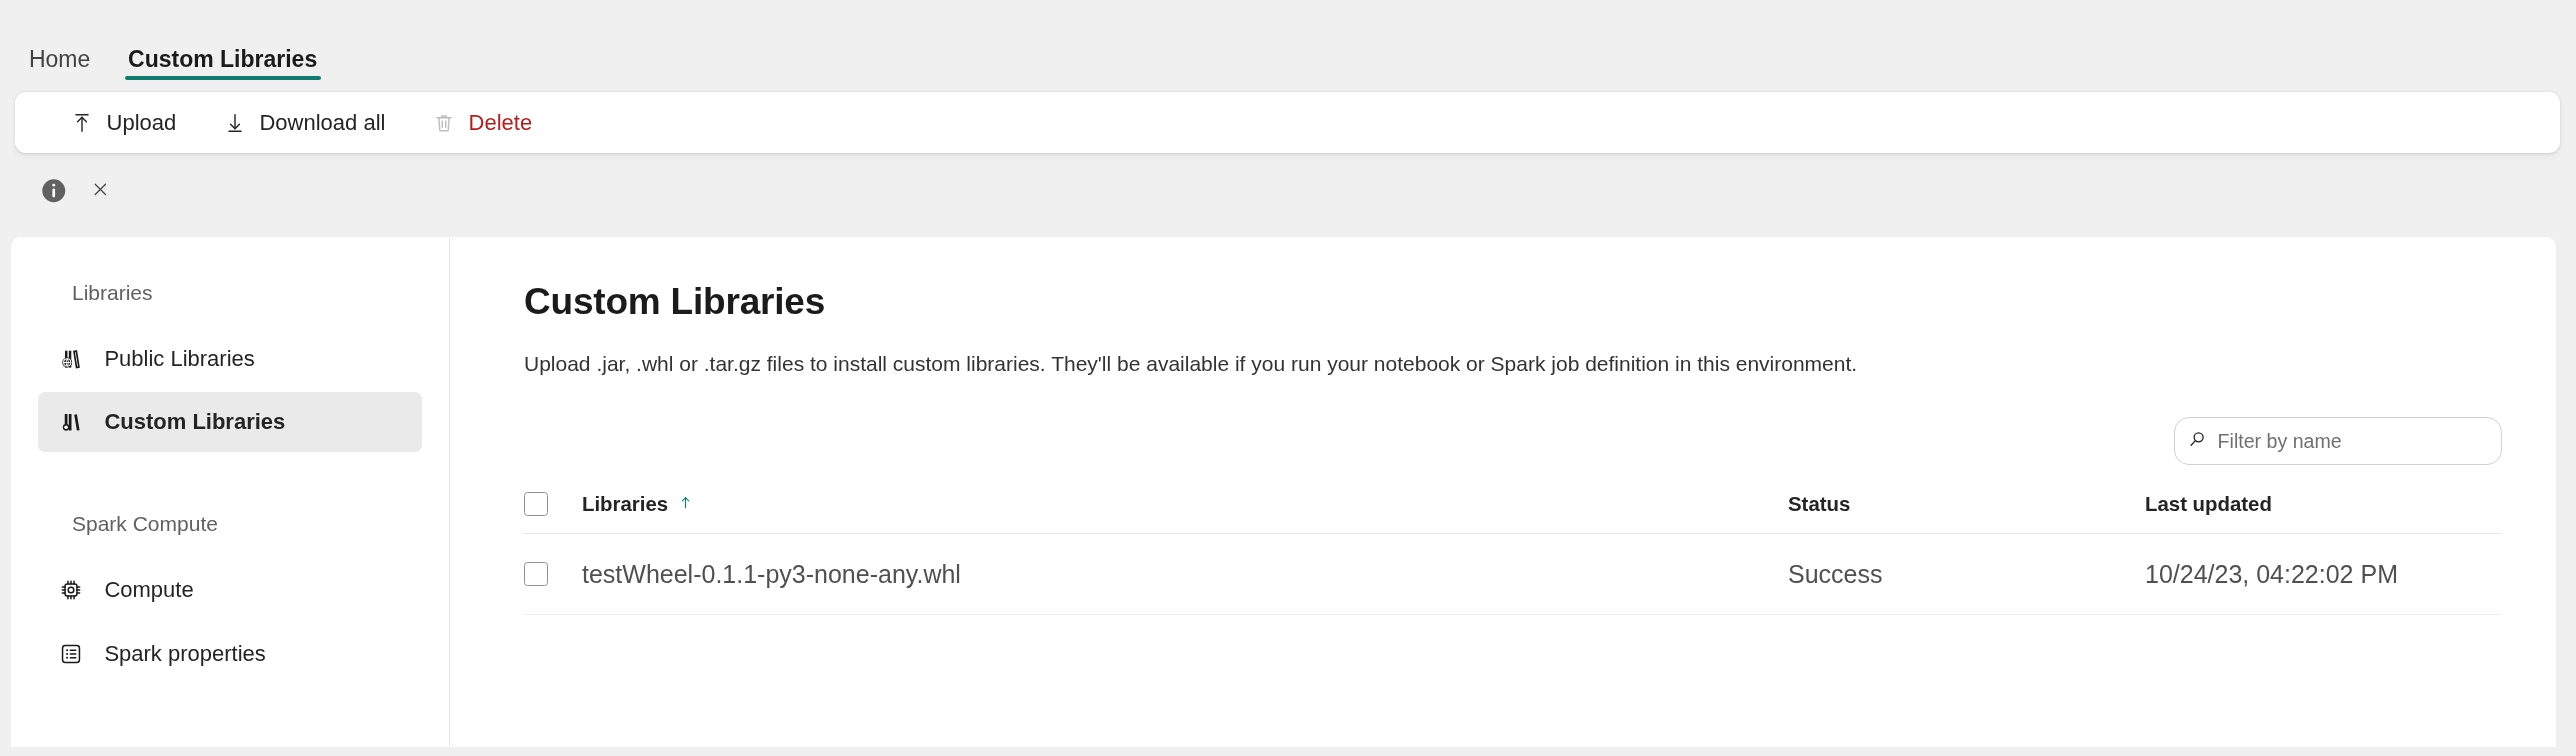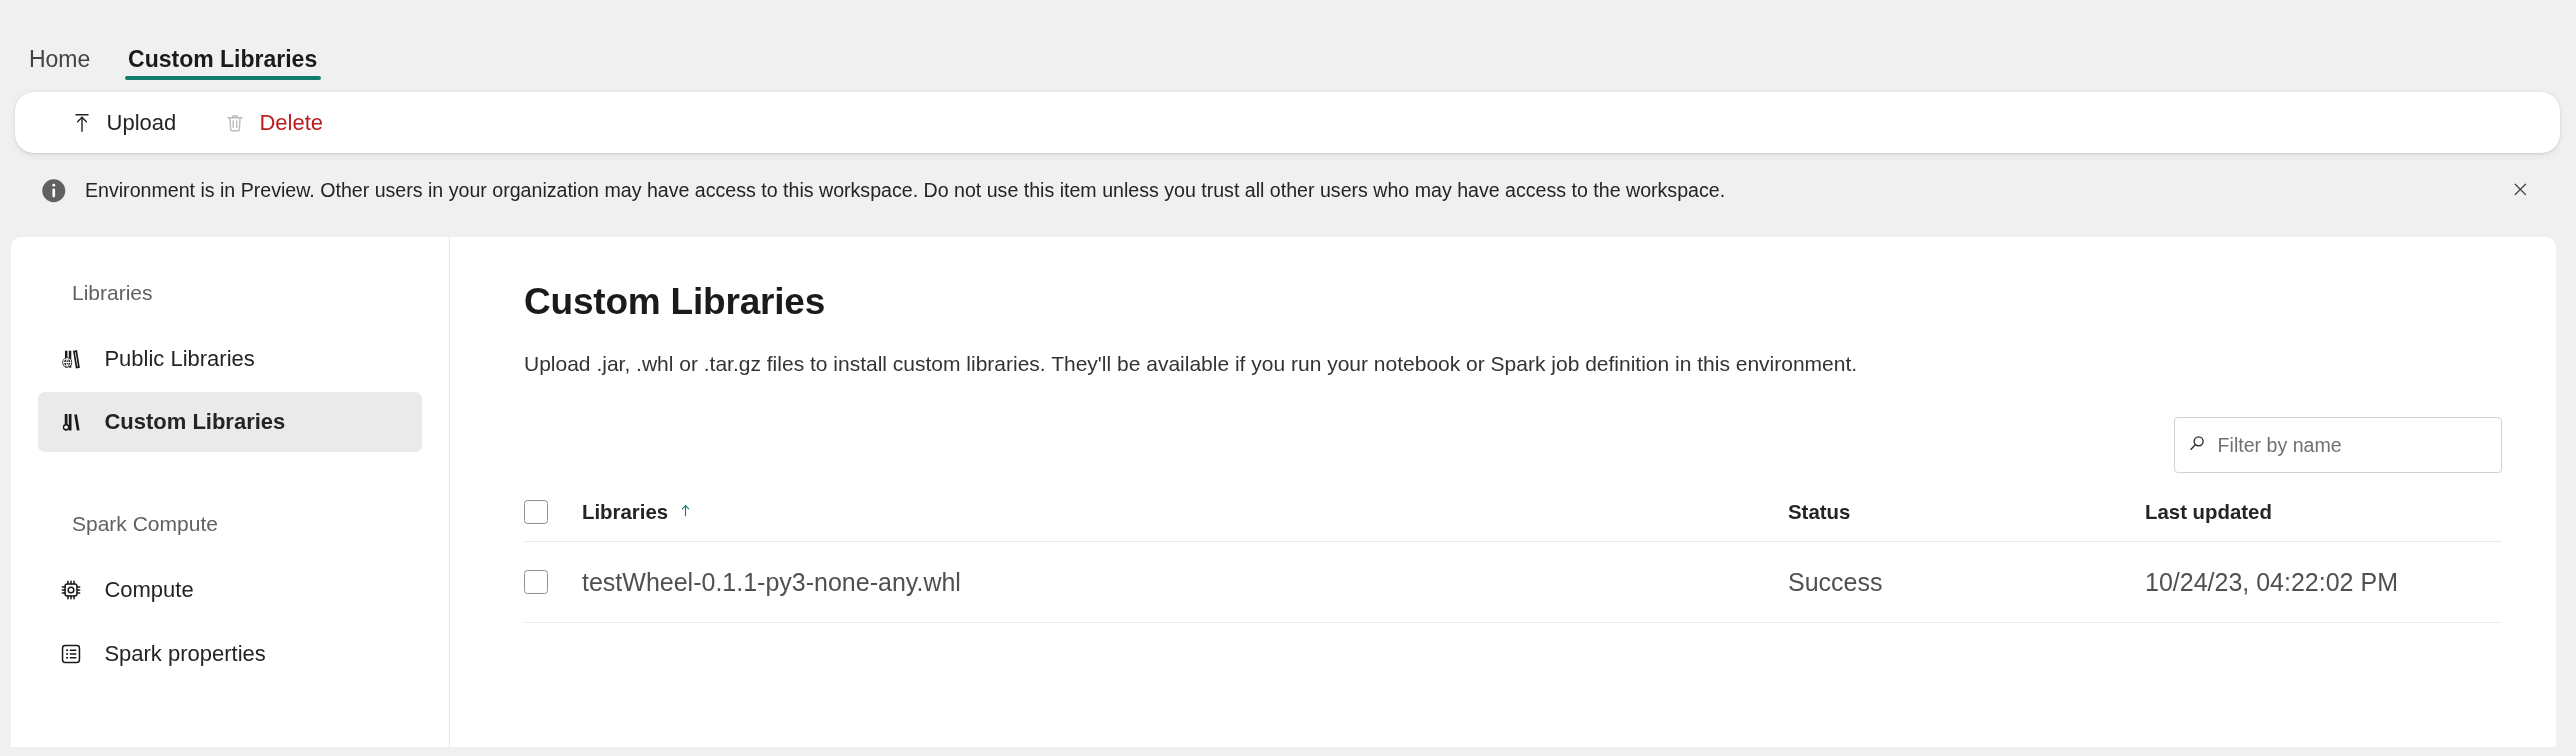--- a/index.html
+++ b/index.html
@@ -37,21 +37,21 @@
     background: #107c6e;
     border-radius: 2.6px;
   }
 
   
   .toolbar {
     position: absolute;
     left: 15.3px; top: 92px;
     width: 2545px; height: 61px;
     background: #ffffff;
-    border-radius: 19px;
+    border-radius: 11px;
     box-shadow: 0 0.9px 2.6px rgba(0,0,0,.10), 0 2.6px 7.7px rgba(0,0,0,.05);
     display: flex;
     align-items: center;
     padding-left: 37px;
     gap: 10.2px;
   }
   .tb-btn {
     display: flex;
     align-items: center;
     gap: 13.6px;
@@ -161,23 +161,23 @@
     font-size: 21px;
     color: #333333;
   }
 
   .filter-row {
     margin-top: 41px;
     display: flex;
     justify-content: flex-end;
   }
   .search {
-    width: 328px; height: 56px;
+    width: 328px; height: 48px;
     border: 0.9px solid #d1d1d1;
-    border-radius: 4px;
+    border-radius: 15px;
     display: flex;
     align-items: center;
     padding: 0 12px;
     gap: 10.2px;
     background: #ffffff;
   }
   .search input {
     border: none;
     outline: none;
     font-size: 19.6px;
@@ -246,20 +246,30 @@
     <span>
       <svg width="22" height="22" viewBox="0 0 20 20" fill="none" stroke="#242424" stroke-width="1.3" stroke-linecap="round">
         <path d="M4.5 2.5h11"></path>
         <path d="M10 5v12.5"></path>
         <path d="M6 8.8 10 4.8l4 4"></path>
       </svg>
     </span>
     <span>Upload</span>
   </button>
 
+  <button class="tb-btn">
+    <span>
+      <svg width="22" height="22" viewBox="0 0 20 20" fill="none" stroke="#242424" stroke-width="1.3" stroke-linecap="round">
+        <path d="M10 2.5V15"></path>
+        <path d="M6 11.2 10 15.2l4-4"></path>
+        <path d="M4.5 17.5h11"></path>
+      </svg>
+    </span>
+    <span>Download all</span>
+  </button>
 
   <button class="tb-btn disabled">
     <span>
       <svg width="22" height="22" viewBox="0 0 20 20" fill="none" stroke="#bdbdbd" stroke-width="1.3" stroke-linecap="round" stroke-linejoin="round">
         <path d="M3.5 5.2h13"></path>
         <path d="M8 5.2V3.6h4v1.6"></path>
         <path d="M5.4 5.2 6.1 16.2a1 1 0 0 0 1 .9h5.8a1 1 0 0 0 1-.9l.7-11"></path>
         <path d="M8.4 8.2v6M11.6 8.2v6"></path>
       </svg>
     </span>
@@ -268,21 +278,20 @@
 </div>
 
 <div class="banner">
   <span class="banner-icon">
     <svg width="25.5" height="25.5" viewBox="0 0 20 20">
       <circle cx="10" cy="10" r="9" fill="#616161"></circle>
       <circle cx="10" cy="5.6" r="1.15" fill="#ffffff"></circle>
       <rect x="8.95" y="8.2" width="2.1" height="7" rx="1.05" fill="#ffffff"></rect>
     </svg>
   </span>
-  <div class="banner-text">Environment is in Preview. Other users in your organization may have access to this workspace. Do not use this item unless you trust all other users who may have access to the workspace.</div>
   <div class="banner-close">
     <span>
       <svg width="18.7" height="18.7" viewBox="0 0 20 20" stroke="#424242" stroke-width="1.3" stroke-linecap="round">
         <path d="M4.5 4.5 15.5 15.5M15.5 4.5 4.5 15.5"></path>
       </svg>
     </span>
   </div>
 </div>
 
 <div class="card">

